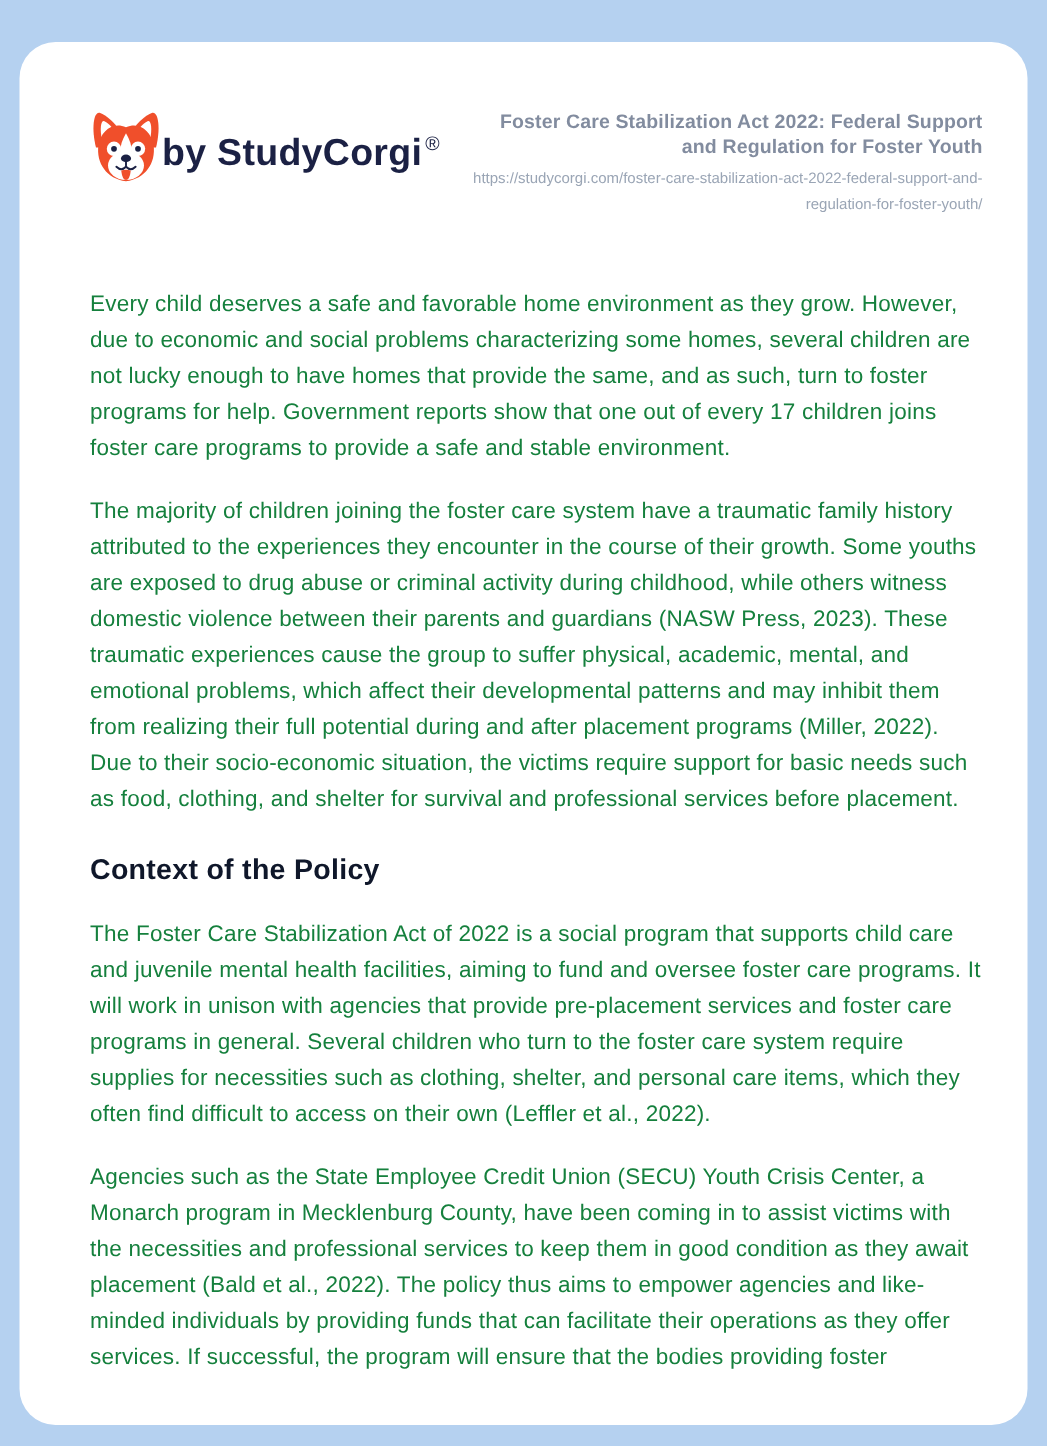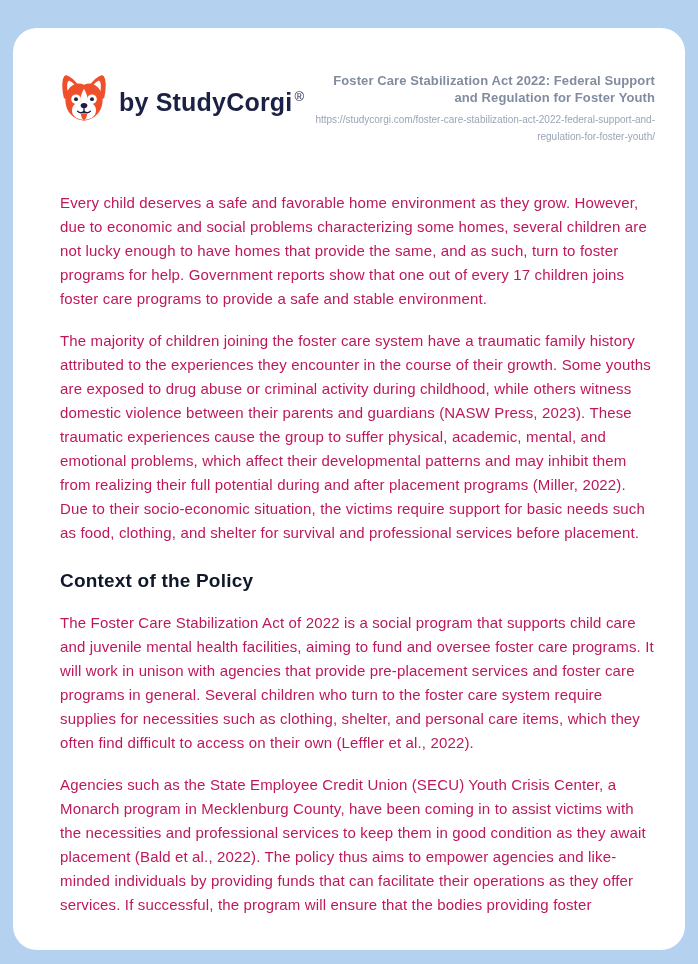--- a/index.html
+++ b/index.html
@@ -25,21 +25,20 @@
   }
   
   .doc-header {
     display: flex;
     justify-content: space-between;
     align-items: flex-start;
   }
   .brand {
     display: flex;
     align-items: center;
-    gap: 11px;
     padding-top: 2px;
   }
   .brand-name {
     font-size: 25px;
     font-weight: 700;
     letter-spacing: 0.2px;
     color: #1b2144;
     white-space: nowrap;
   }
   .reg-mark {
@@ -72,21 +71,21 @@
   }
   
   .article {
     margin-top: 46px;
   }
   .article p {
     margin: 0 0 18px 0;
     font-size: 15px;
     line-height: 24px;
     letter-spacing: 0.15px;
-    color: #be185d;
+    color: #15803d;
     max-width: 595px;
   }
   .article h2 {
     margin: 25px 0 19px 0;
     font-size: 19px;
     font-weight: 700;
     letter-spacing: 0.2px;
     color: #0f172a;
   }
 </style>

